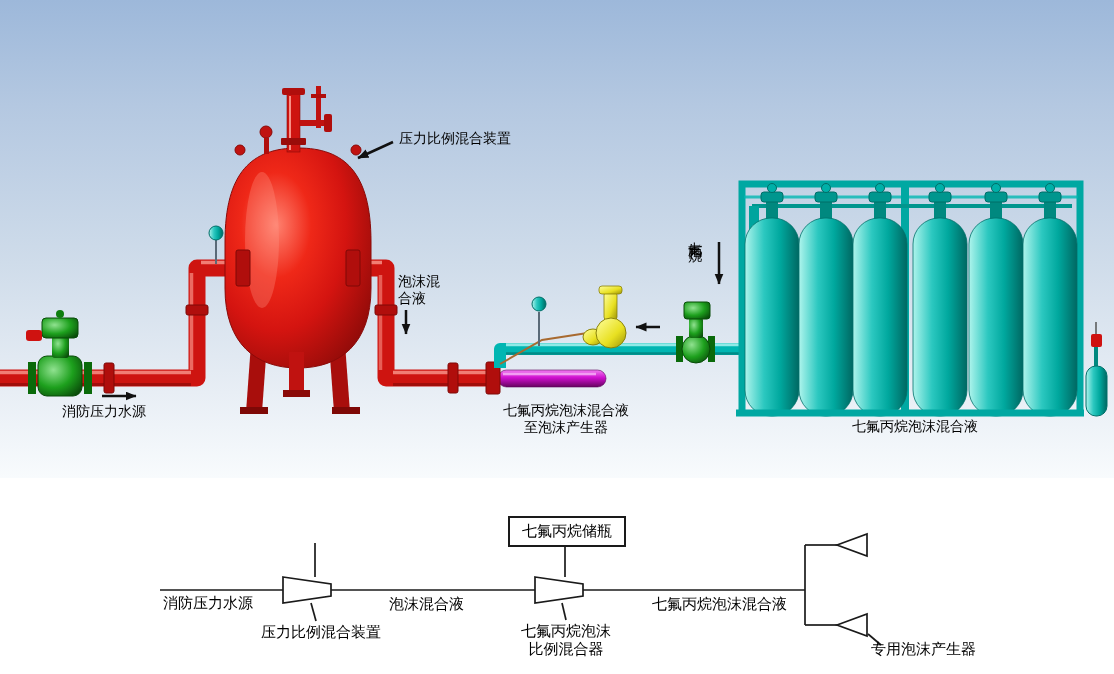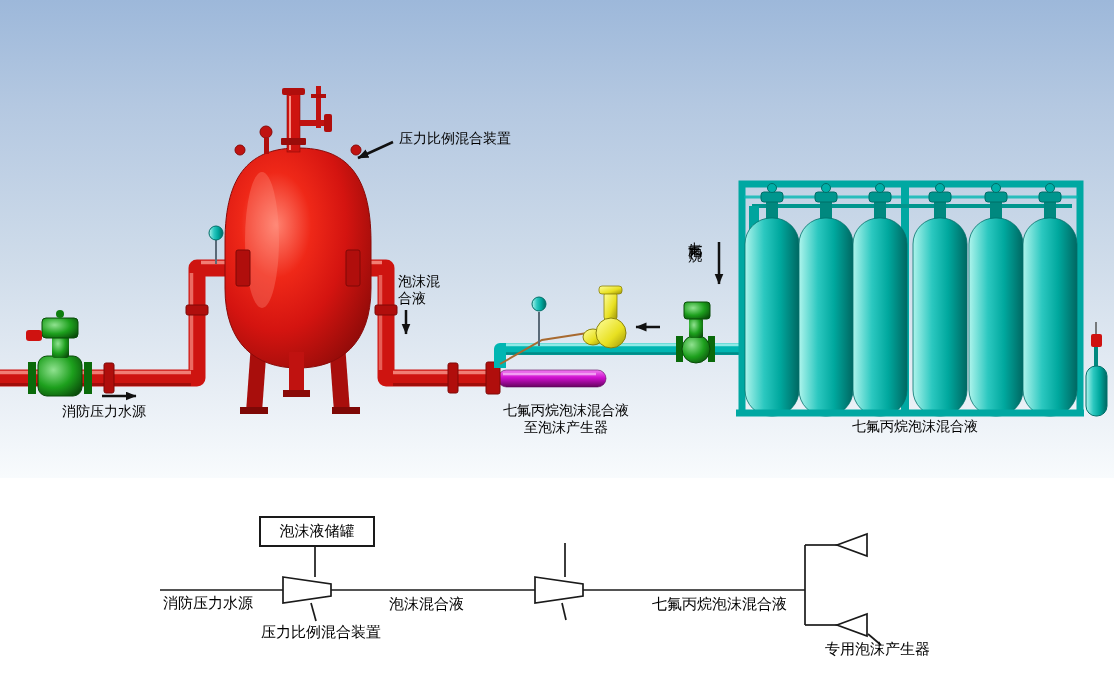--- a/index.html
+++ b/index.html
@@ -218,18 +218,22 @@
   <div class="lbl lbl-top lbl-wrap" style="left:398px;top:273px;width:46px">泡沫混合液</div>
   <div class="lbl lbl-top" style="left:62px;top:403px">消防压力水源</div>
   <div class="lbl lbl-top lbl-c" style="left:494px;top:402px;width:144px">
     <div>七氟丙烷泡沫混合液</div>
     <div>至泡沫产生器</div>
   </div>
   <div class="lbl lbl-top lbl-v" style="left:687px;top:231px;height:70px">七氟丙烷</div>
   <div class="lbl lbl-top" style="left:852px;top:418px">七氟丙烷泡沫混合液</div>
 
   <div class="lbl" style="left:163px;top:594px">消防压力水源</div>
-  <div class="box" style="left:259px;top:516px;width:112px;height:27px">泡沫液储罐</div>
   <div class="lbl" style="left:261px;top:623px">压力比例混合装置</div>
   <div class="lbl" style="left:389px;top:595px">泡沫混合液</div>
+  <div class="box" style="left:508px;top:516px;width:114px;height:27px">七氟丙烷储瓶</div>
+  <div class="lbl lbl-c" style="left:502px;top:622px;width:128px">
+    <div>七氟丙烷泡沫</div>
+    <div>比例混合器</div>
+  </div>
   <div class="lbl" style="left:652px;top:595px">七氟丙烷泡沫混合液</div>
-  <div class="lbl" style="left:825px;top:640px">专用泡沫产生器</div>
+  <div class="lbl" style="left:871px;top:640px">专用泡沫产生器</div>
 </div>
 
 </body></html>

